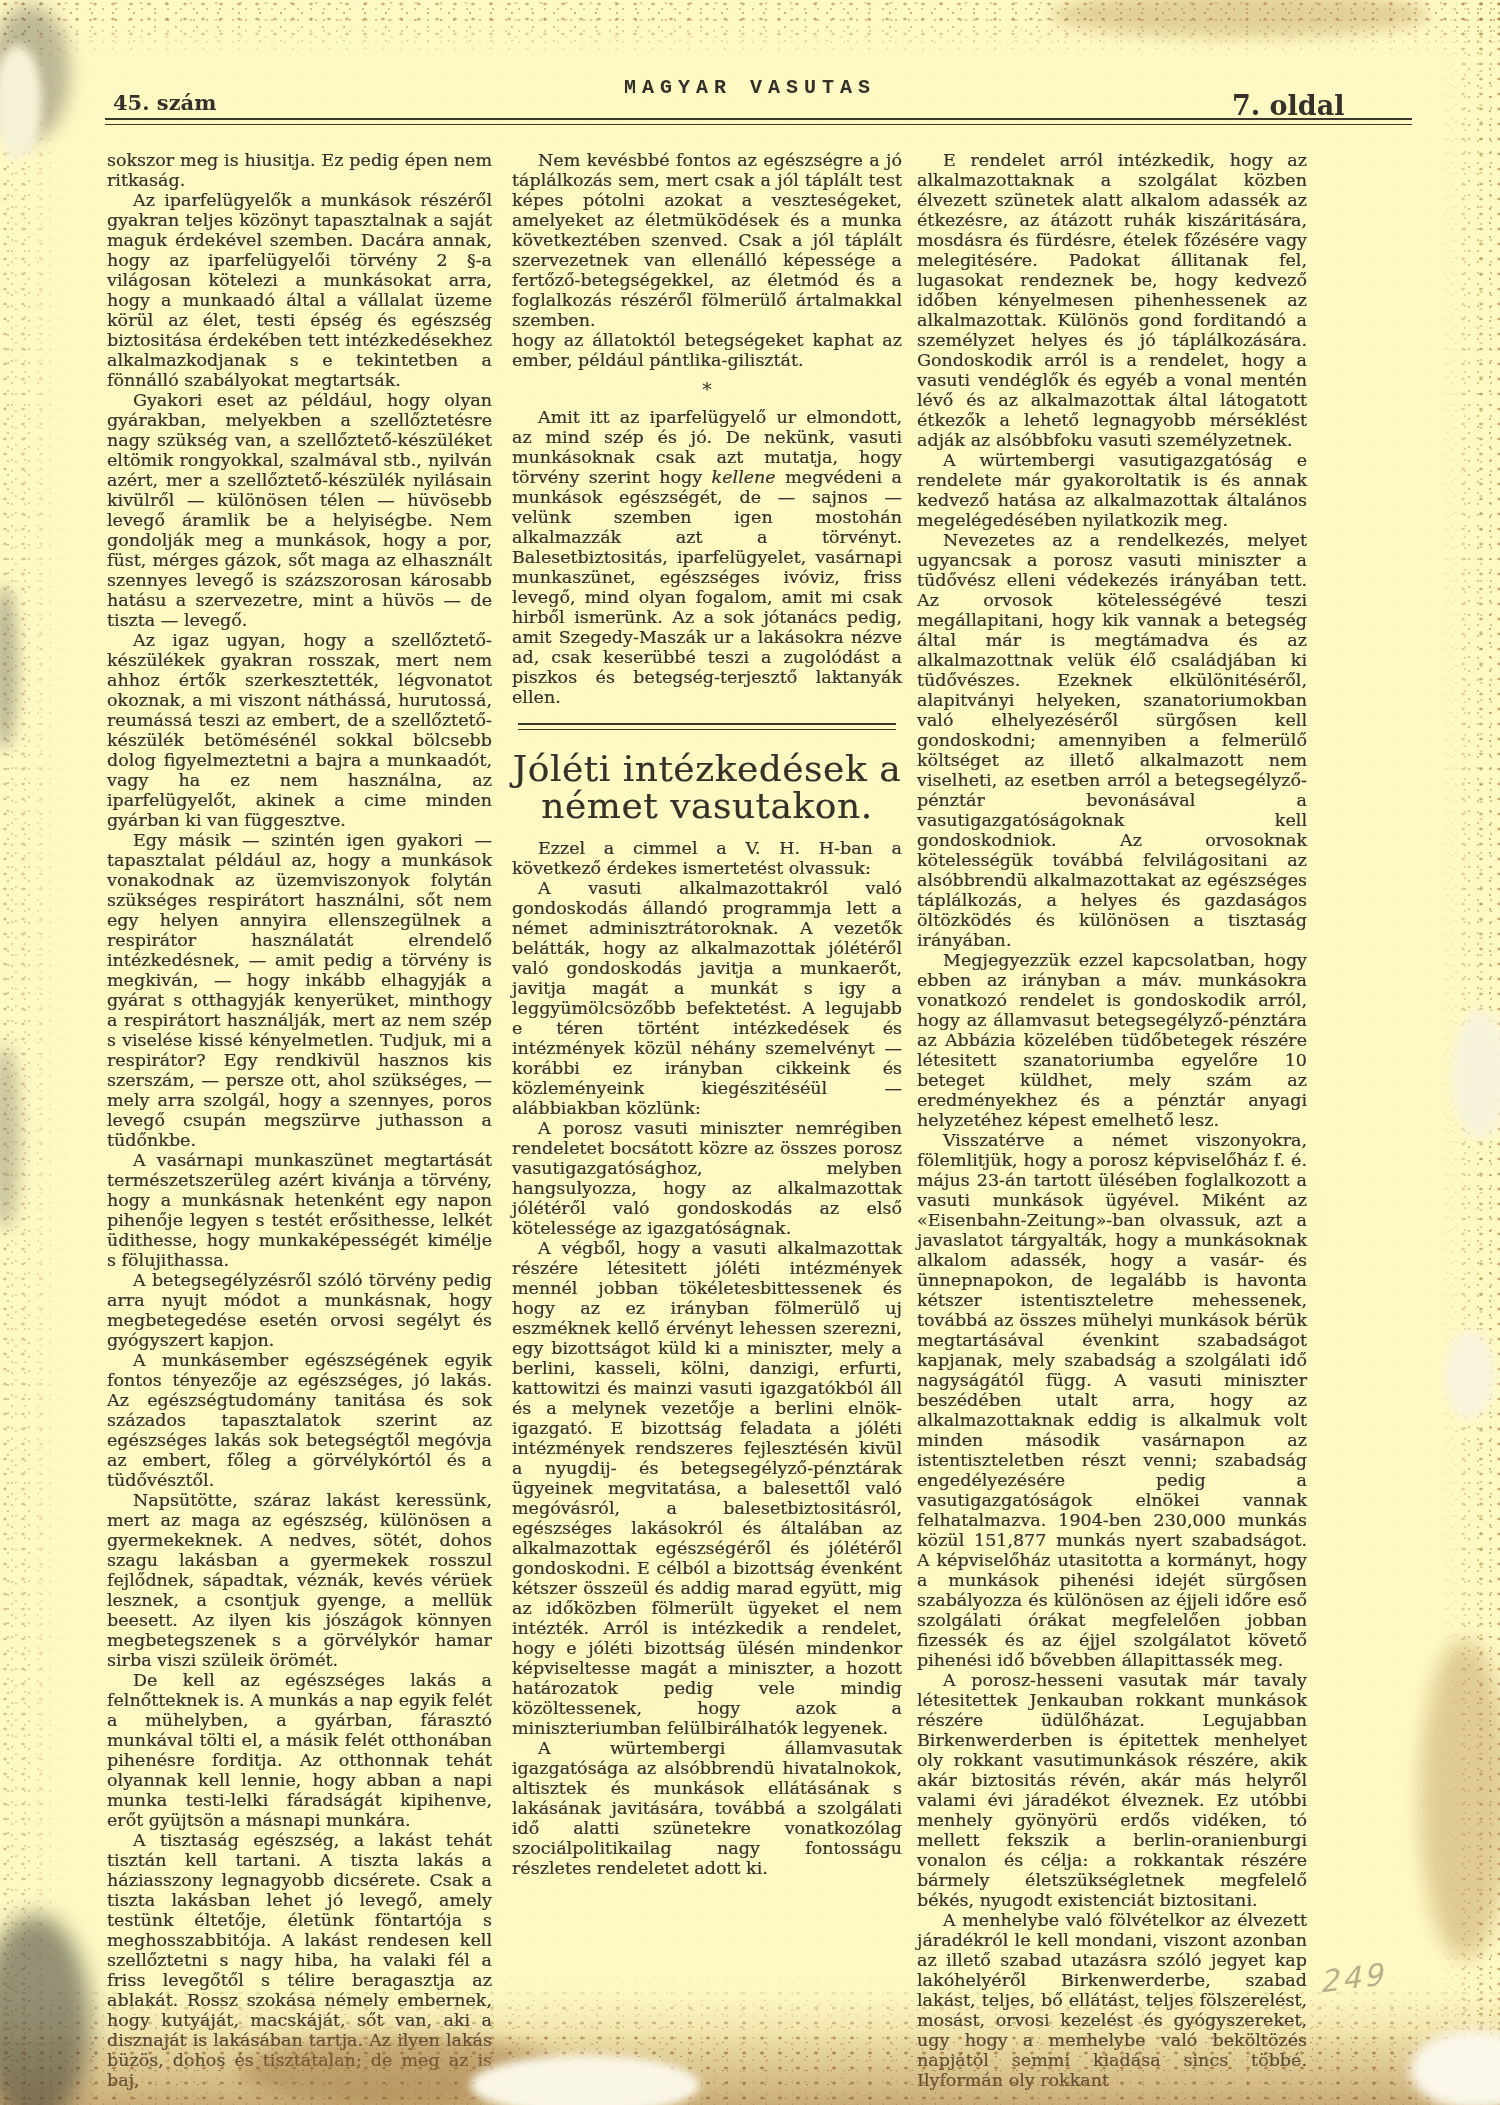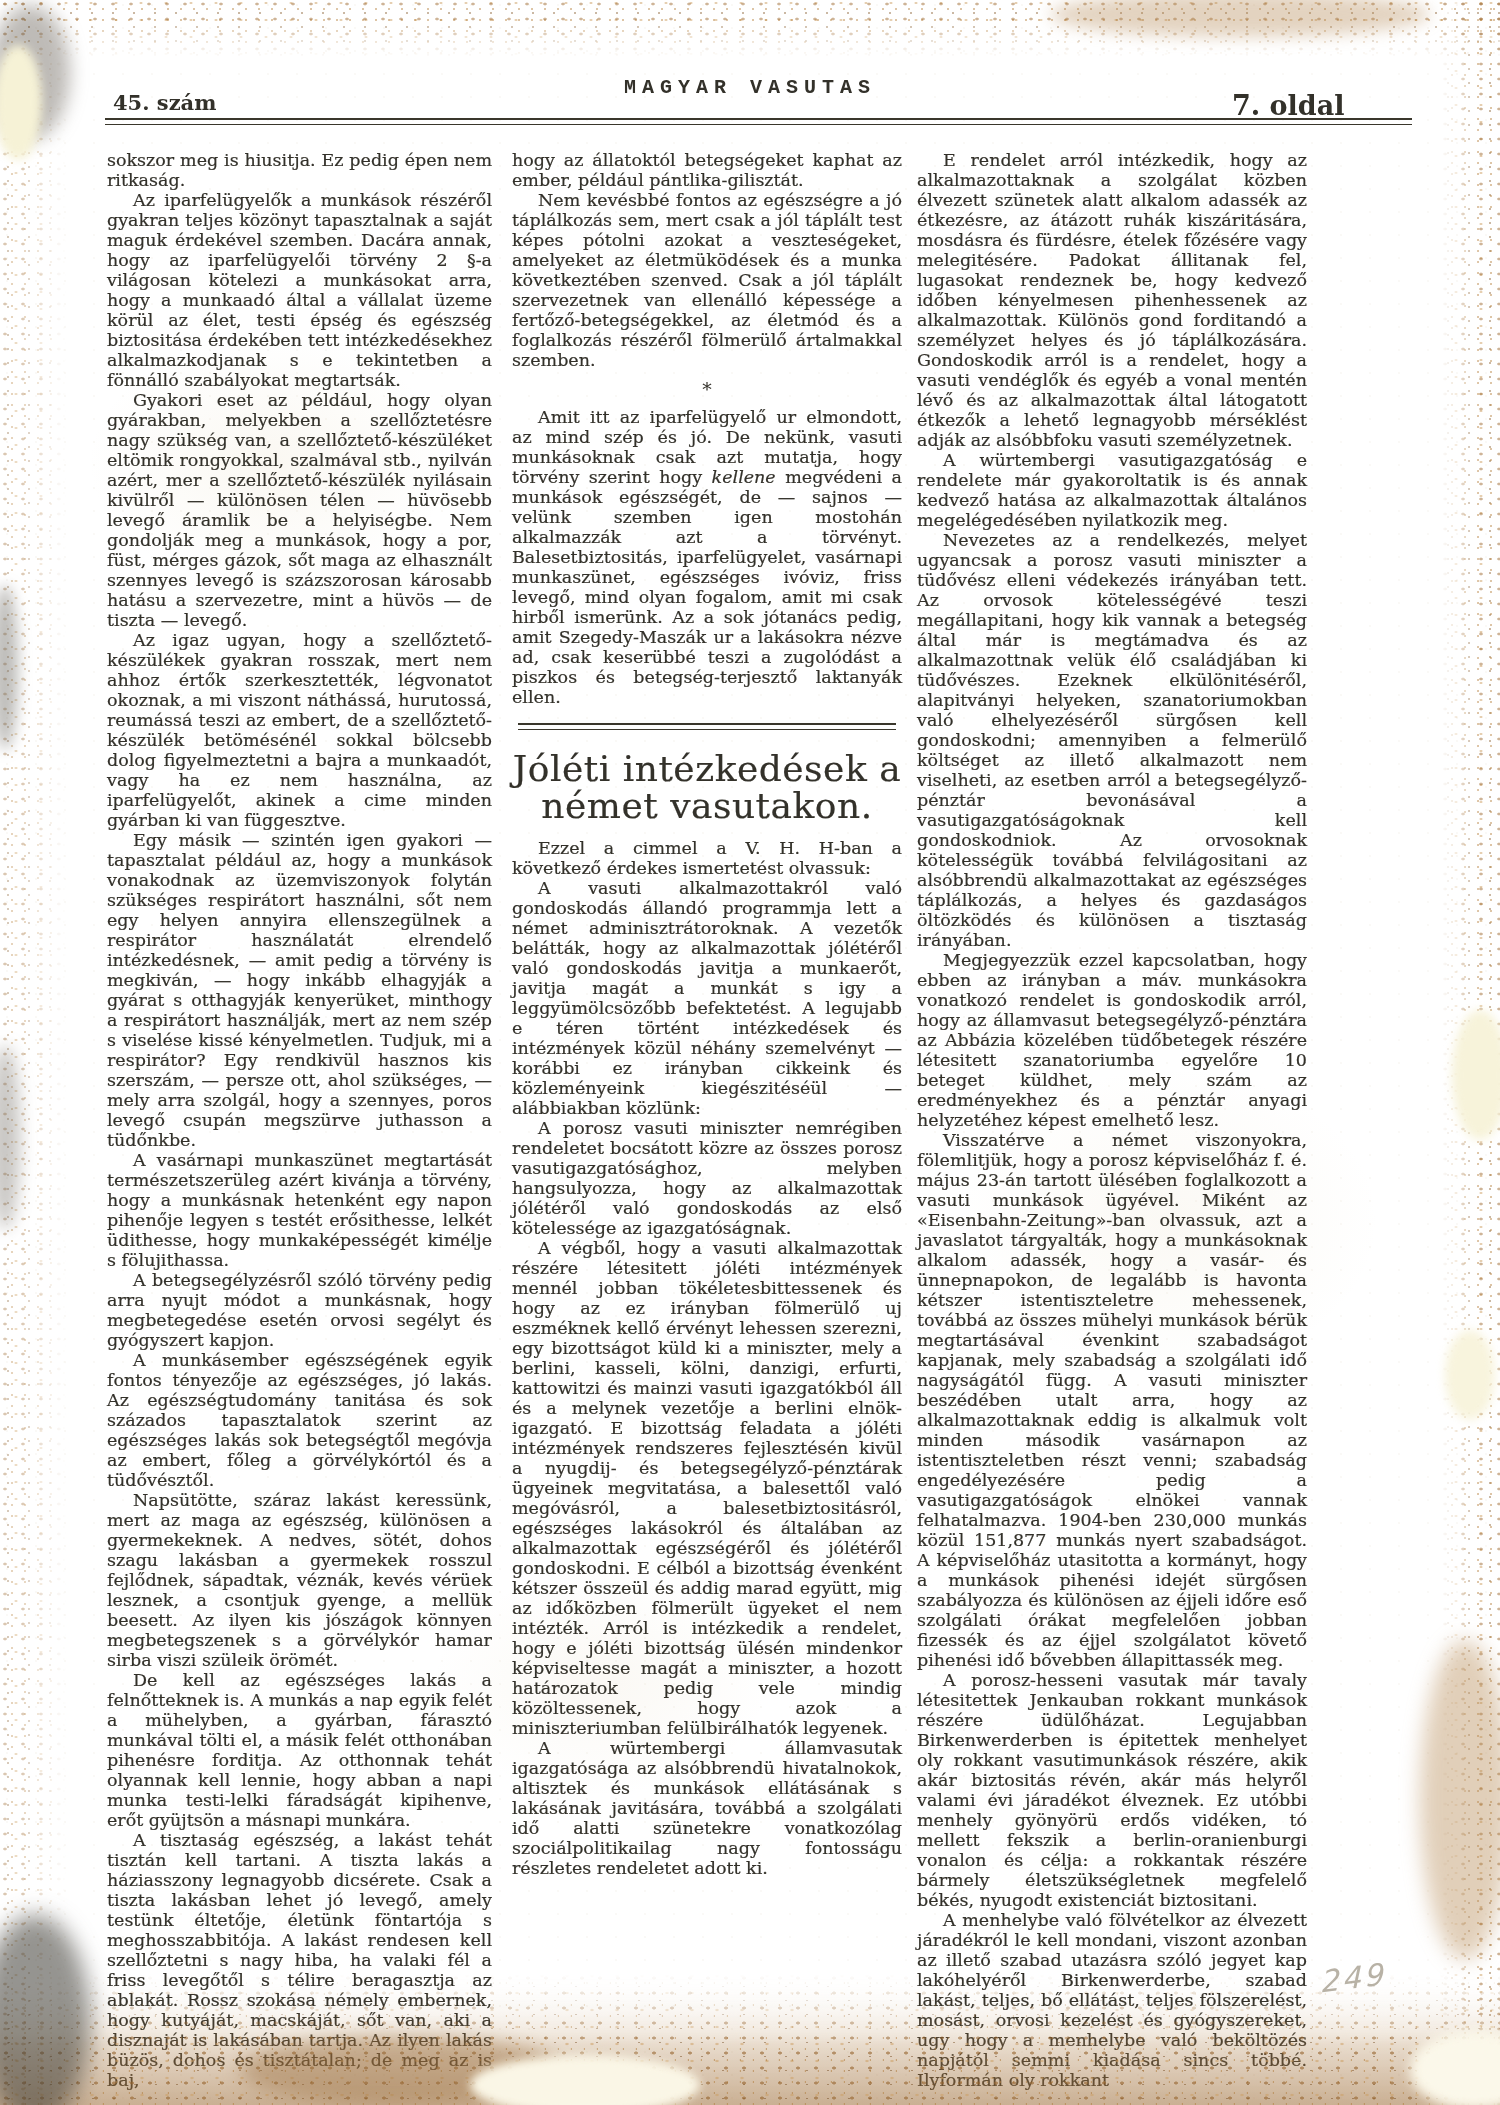--- a/index.html
+++ b/index.html
@@ -1,17 +1,17 @@
 <!DOCTYPE html>
 <html><head>
 <meta charset="utf-8">
 <style>
   html,body{margin:0;padding:0;background:#6b6557;}
   .page{position:relative;width:1500px;height:2105px;overflow:hidden;
-        background:#ffffff;
+        background:#fef9c3;
         font-family:"DejaVu Serif", serif;color:#33312a;}
   
   .page::after{content:"";position:absolute;inset:0;pointer-events:none;z-index:1;
      background-image:
        radial-gradient(260px 180px at 18% 22%, rgba(210,185,125,.10), transparent 70%),
        radial-gradient(300px 220px at 78% 58%, rgba(205,178,115,.08), transparent 70%),
        radial-gradient(240px 160px at 40% 80%, rgba(200,170,110,.08), transparent 70%),
        radial-gradient(1.4px 1.2px at 7px 5px, rgba(150,125,70,.07) 45%, transparent 75%);
      background-size:auto,auto,auto,29px 23px;}
   
@@ -86,22 +86,22 @@
         <p class="para"><span>Az igaz ugyan, hogy a szellőztető-készülékek gyakran rosszak, mert nem ahhoz értők szerkesztették, légvonatot okoznak, a mi viszont náthássá, hurutossá, reumássá teszi az embert, de a szellőztető-készülék betömésénél sokkal bölcsebb dolog figyelmeztetni a bajra a munkaadót, vagy ha ez nem használna, az iparfelügyelőt, akinek a cime minden gyárban ki van függesztve.</span></p>
         <p class="para"><span>Egy másik — szintén igen gyakori — tapasztalat például az, hogy a munkások vonakodnak az üzemviszonyok folytán szükséges respirátort használni, sőt nem egy helyen annyira ellenszegülnek a respirátor használatát elrendelő intézkedésnek, — amit pedig a törvény is megkiván, — hogy inkább elhagyják a gyárat s otthagyják kenyerüket, minthogy a respirátort használják, mert az nem szép s viselése kissé kényelmetlen. Tudjuk, mi a respirátor? Egy rendkivül hasznos kis szerszám, — persze ott, ahol szükséges, — mely arra szolgál, hogy a szennyes, poros levegő csupán megszürve juthasson a tüdőnkbe.</span></p>
         <p class="para"><span>A vasárnapi munkaszünet megtartását természetszerüleg azért kivánja a törvény, hogy a munkásnak hetenként egy napon pihenője legyen s testét erősithesse, lelkét üdithesse, hogy munkaképességét kimélje s fölujithassa.</span></p>
         <p class="para"><span>A betegsegélyzésről szóló törvény pedig arra nyujt módot a munkásnak, hogy megbetegedése esetén orvosi segélyt és gyógyszert kapjon.</span></p>
         <p class="para"><span>A munkásember egészségének egyik fontos tényezője az egészséges, jó lakás. Az egészségtudomány tanitása és sok százados tapasztalatok szerint az egészséges lakás sok betegségtől megóvja az embert, főleg a görvélykórtól és a tüdővésztől.</span></p>
         <p class="para"><span>Napsütötte, száraz lakást keressünk, mert az maga az egészség, különösen a gyermekeknek. A nedves, sötét, dohos szagu lakásban a gyermekek rosszul fejlődnek, sápadtak, véznák, kevés vérüek lesznek, a csontjuk gyenge, a mellük beesett. Az ilyen kis jószágok könnyen megbetegszenek s a görvélykór hamar sirba viszi szüleik örömét.</span></p>
         <p class="para"><span>De kell az egészséges lakás a felnőtteknek is. A munkás a nap egyik felét a mühelyben, a gyárban, fárasztó munkával tölti el, a másik felét otthonában pihenésre forditja. Az otthonnak tehát olyannak kell lennie, hogy abban a napi munka testi-lelki fáradságát kipihenve, erőt gyüjtsön a másnapi munkára.</span></p>
         <p class="para"><span>A tisztaság egészség, a lakást tehát tisztán kell tartani. A tiszta lakás a háziasszony legnagyobb dicsérete. Csak a tiszta lakásban lehet jó levegő, amely testünk éltetője, életünk föntartója s meghosszabbitója. A lakást rendesen kell szellőztetni s nagy hiba, ha valaki fél a friss levegőtől s télire beragasztja az ablakát. Rossz szokása némely embernek, hogy kutyáját, macskáját, sőt van, aki a disznaját is lakásában tartja. Az ilyen lakás büzös, dohos és tisztátalan; de meg az is baj,</span></p>
       </div>
       <div class="col" style="left: 512px; width: 390px;">
+        <p class="para"><span>Nem kevésbbé fontos az egészségre a jó táplálkozás sem, mert csak a jól táplált test képes pótolni azokat a veszteségeket, amelyeket az életmüködések és a munka következtében szenved. Csak a jól táplált szervezetnek van ellenálló képessége a fertőző-betegségekkel, az életmód és a foglalkozás részéről fölmerülő ártalmakkal szemben.</span></p>
         <p class="para noindent"><span>hogy az állatoktól betegségeket kaphat az ember, például pántlika-gilisztát.</span></p>
-        <p class="para"><span>Nem kevésbbé fontos az egészségre a jó táplálkozás sem, mert csak a jól táplált test képes pótolni azokat a veszteségeket, amelyeket az életmüködések és a munka következtében szenved. Csak a jól táplált szervezetnek van ellenálló képessége a fertőző-betegségekkel, az életmód és a foglalkozás részéről fölmerülő ártalmakkal szemben.</span></p>
         <div class="star">*</div>
         <p class="para"><span>Amit itt az iparfelügyelő ur elmondott, az mind szép és jó. De nekünk, vasuti munkásoknak csak azt mutatja, hogy törvény szerint hogy </span><i>kellene</i><span> megvédeni a munkások egészségét, de — sajnos — velünk szemben igen mostohán alkalmazzák azt a törvényt. Balesetbiztositás, iparfelügyelet, vasárnapi munkaszünet, egészséges ivóviz, friss levegő, mind olyan fogalom, amit mi csak hirből ismerünk. Az a sok jótanács pedig, amit Szegedy-Maszák ur a lakásokra nézve ad, csak keserübbé teszi a zugolódást a piszkos és betegség-terjesztő laktanyák ellen.</span></p>
         <div class="divider"></div>
         <h2 class="headline">Jóléti intézkedések a német vasutakon.</h2>
         <p class="para"><span>Ezzel a cimmel a V. H. H-ban a következő érdekes ismertetést olvassuk:</span></p>
         <p class="para"><span>A vasuti alkalmazottakról való gondoskodás állandó programmja lett a német adminisztrátoroknak. A vezetők belátták, hogy az alkalmazottak jólétéről való gondoskodás javitja a munkaerőt, javitja magát a munkát s igy a leggyümölcsözőbb befektetést. A legujabb e téren történt intézkedések és intézmények közül néhány szemelvényt — korábbi ez irányban cikkeink és közleményeink kiegészitéséül — alábbiakban közlünk:</span></p>
         <p class="para"><span>A porosz vasuti miniszter nemrégiben rendeletet bocsátott közre az összes porosz vasutigazgatósághoz, melyben hangsulyozza, hogy az alkalmazottak jólétéről való gondoskodás az első kötelessége az igazgatóságnak.</span></p>
         <p class="para"><span>A végből, hogy a vasuti alkalmazottak részére létesitett jóléti intézmények mennél jobban tökéletesbittessenek és hogy az ez irányban fölmerülő uj eszméknek kellő érvényt lehessen szerezni, egy bizottságot küld ki a miniszter, mely a berlini, kasseli, kölni, danzigi, erfurti, kattowitzi és mainzi vasuti igazgatókból áll és a melynek vezetője a berlini elnök-igazgató. E bizottság feladata a jóléti intézmények rendszeres fejlesztésén kivül a nyugdij- és betegsegélyző-pénztárak ügyeinek megvitatása, a balesettől való megóvásról, a balesetbiztositásról, egészséges lakásokról és általában az alkalmazottak egészségéről és jólétéről gondoskodni. E célból a bizottság évenként kétszer összeül és addig marad együtt, mig az időközben fölmerült ügyeket el nem intézték. Arról is intézkedik a rendelet, hogy e jóléti bizottság ülésén mindenkor képviseltesse magát a miniszter, a hozott határozatok pedig vele mindig közöltessenek, hogy azok a miniszteriumban felülbirálhatók legyenek.</span></p>
         <p class="para"><span>A würtembergi államvasutak igazgatósága az alsóbbrendü hivatalnokok, altisztek és munkások ellátásának s lakásának javitására, továbbá a szolgálati idő alatti szünetekre vonatkozólag szociálpolitikailag nagy fontosságu részletes rendeletet adott ki.</span></p>
       </div>

